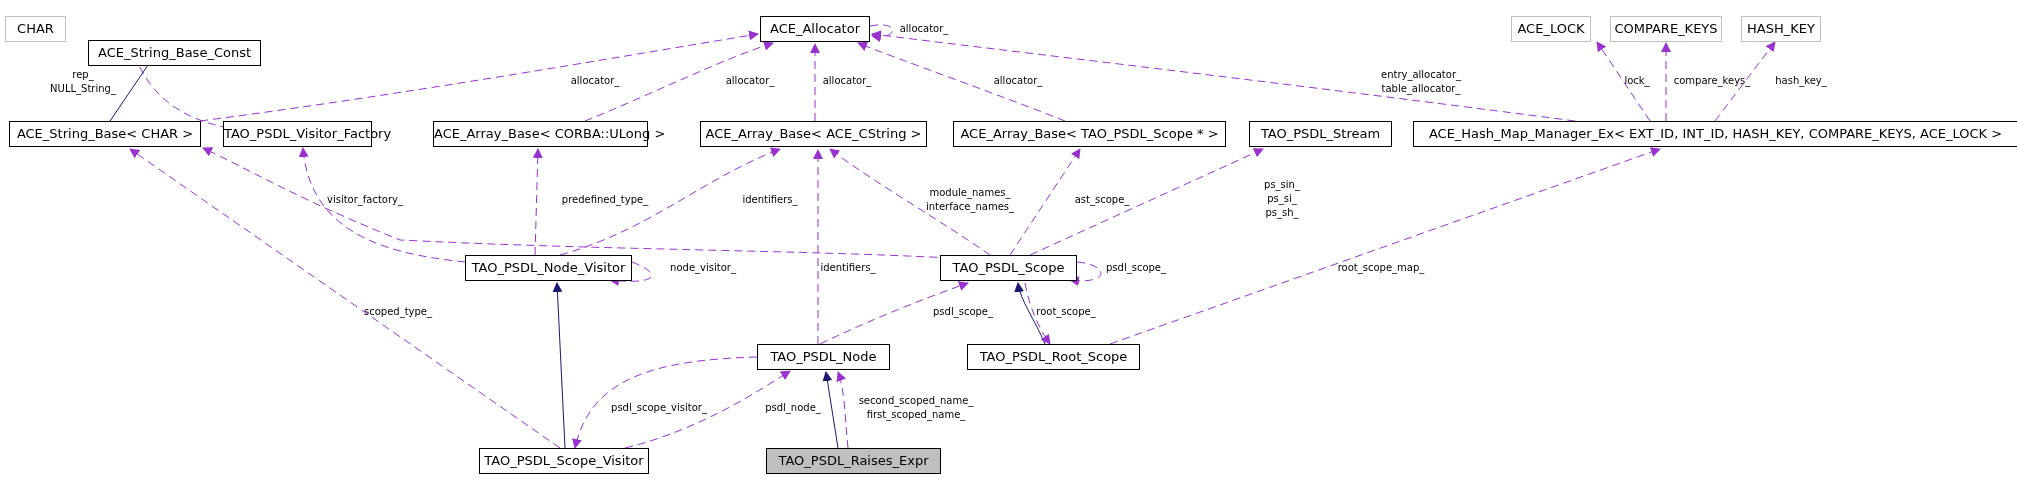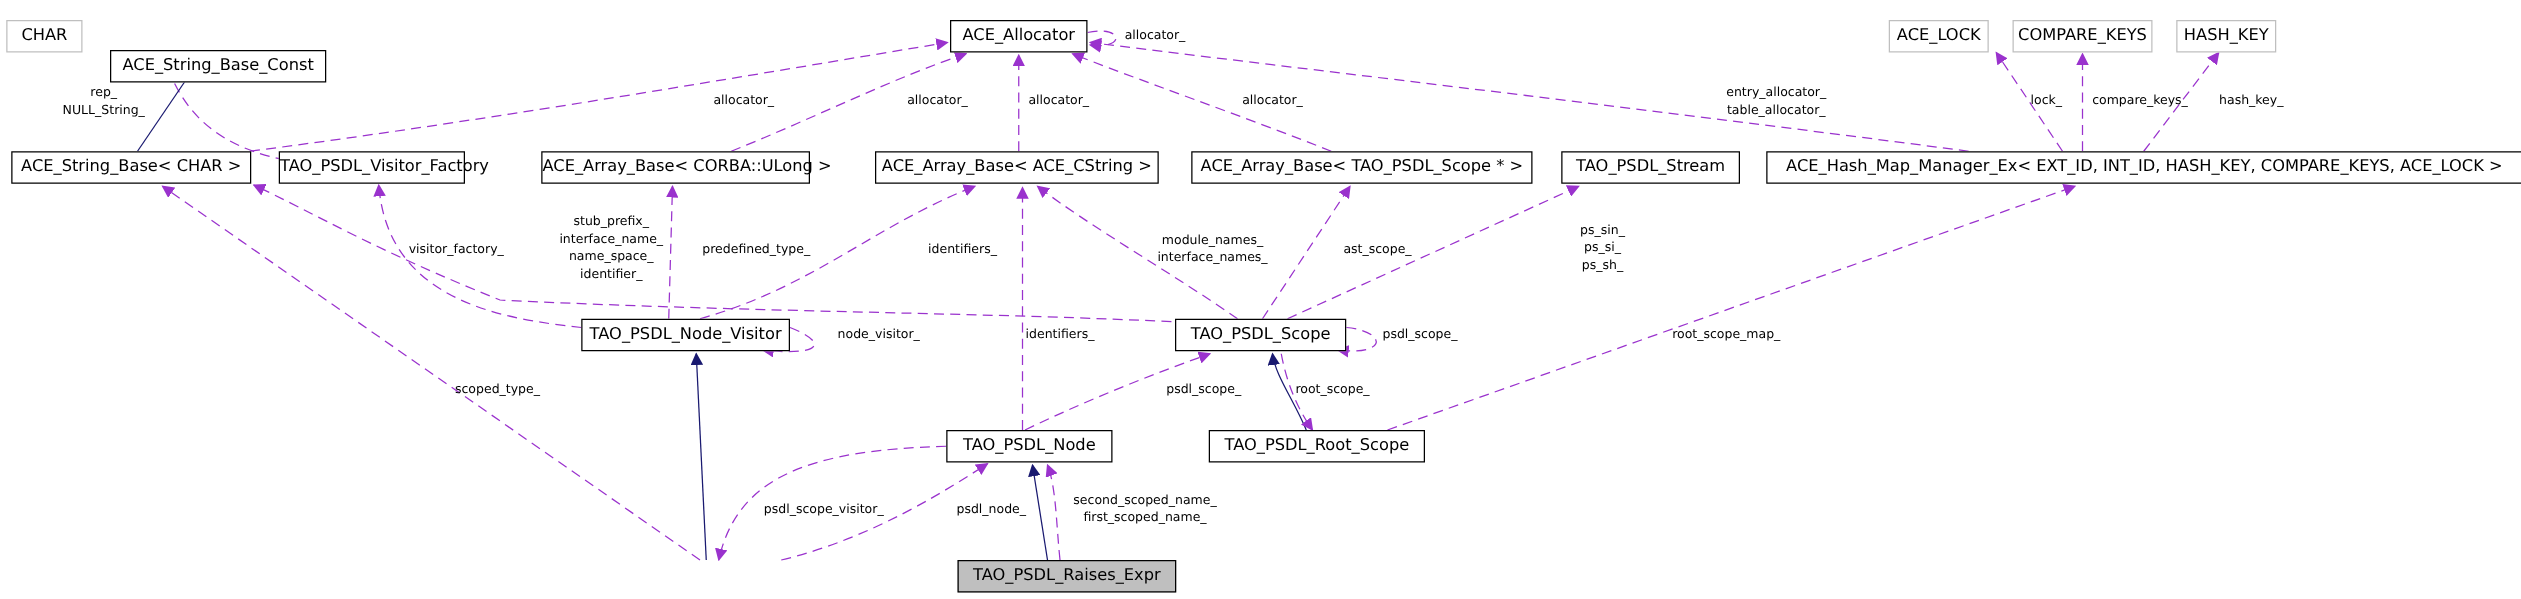--- a/index.html
+++ b/index.html
@@ -70,39 +70,36 @@
   <div class="node" style="left:953px;top:121px;width:273px;">ACE_Array_Base&lt; TAO_PSDL_Scope * &gt;</div>
   <div class="node" style="left:1249px;top:121px;width:143px;">TAO_PSDL_Stream</div>
   <div class="node" style="left:465px;top:255px;width:167px;">TAO_PSDL_Node_Visitor</div>
 
   <div class="node" style="left:1413px;top:121px;width:605px;">ACE_Hash_Map_Manager_Ex&lt; EXT_ID, INT_ID, HASH_KEY, COMPARE_KEYS, ACE_LOCK &gt;</div>
   <div class="node" style="left:940px;top:255px;width:137px;">TAO_PSDL_Scope</div>
 
   <div class="node" style="left:757px;top:344px;width:133px;">TAO_PSDL_Node</div>
   <div class="node" style="left:967px;top:344px;width:173px;">TAO_PSDL_Root_Scope</div>
 
+  <div class="node" style="left:479px;top:448px;width:170px;">TAO_PSDL_Scope_Visitor</div>
   <div class="node focus" style="left:766px;top:448px;width:175px;">TAO_PSDL_Raises_Expr</div>
 
   <div class="lbl" style="left:40px;top:68px;width:86px;">rep_
 NULL_String_</div>
   <div class="lbl" style="left:560px;top:74px;width:70px;">allocator_</div>
   <div class="lbl" style="left:715px;top:74px;width:70px;">allocator_</div>
   <div class="lbl" style="left:812px;top:74px;width:70px;">allocator_</div>
   <div class="lbl" style="left:983px;top:74px;width:70px;">allocator_</div>
   <div class="lbl" style="left:889px;top:22px;width:70px;">allocator_</div>
   <div class="lbl" style="left:1366px;top:68px;width:110px;">entry_allocator_
 table_allocator_</div>
   <div class="lbl" style="left:1617px;top:74px;width:40px;">lock_</div>
   <div class="lbl" style="left:1664px;top:74px;width:96px;">compare_keys_</div>
   <div class="lbl" style="left:1766px;top:74px;width:70px;">hash_key_</div>
 
-  <div class="lbl" style="left:433px;top:171px;width:112px;">stub_prefix_
-interface_name_
-name_space_
-identifier_</div>
   <div class="lbl" style="left:310px;top:193px;width:110px;">visitor_factory_</div>
   <div class="lbl" style="left:550px;top:193px;width:110px;">predefined_type_</div>
   <div class="lbl" style="left:730px;top:193px;width:80px;">identifiers_</div>
   <div class="lbl" style="left:910px;top:186px;width:120px;">module_names_
 interface_names_</div>
   <div class="lbl" style="left:1062px;top:193px;width:80px;">ast_scope_</div>
   <div class="lbl" style="left:1252px;top:178px;width:60px;">ps_sin_
 ps_si_
 ps_sh_</div>
   <div class="lbl" style="left:658px;top:261px;width:90px;">node_visitor_</div>

